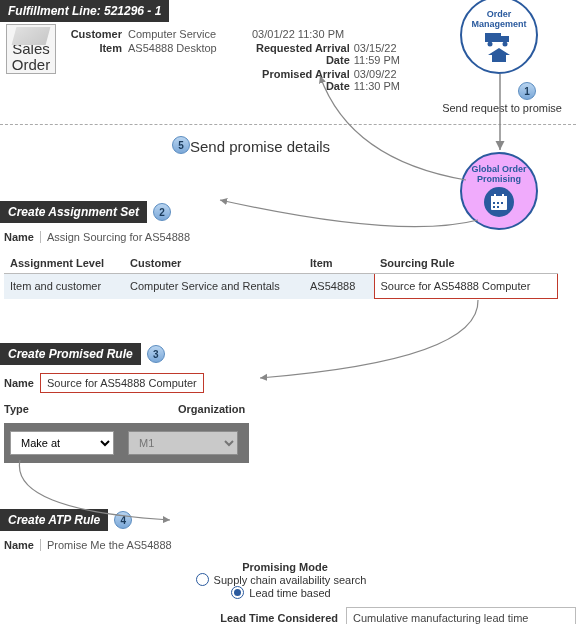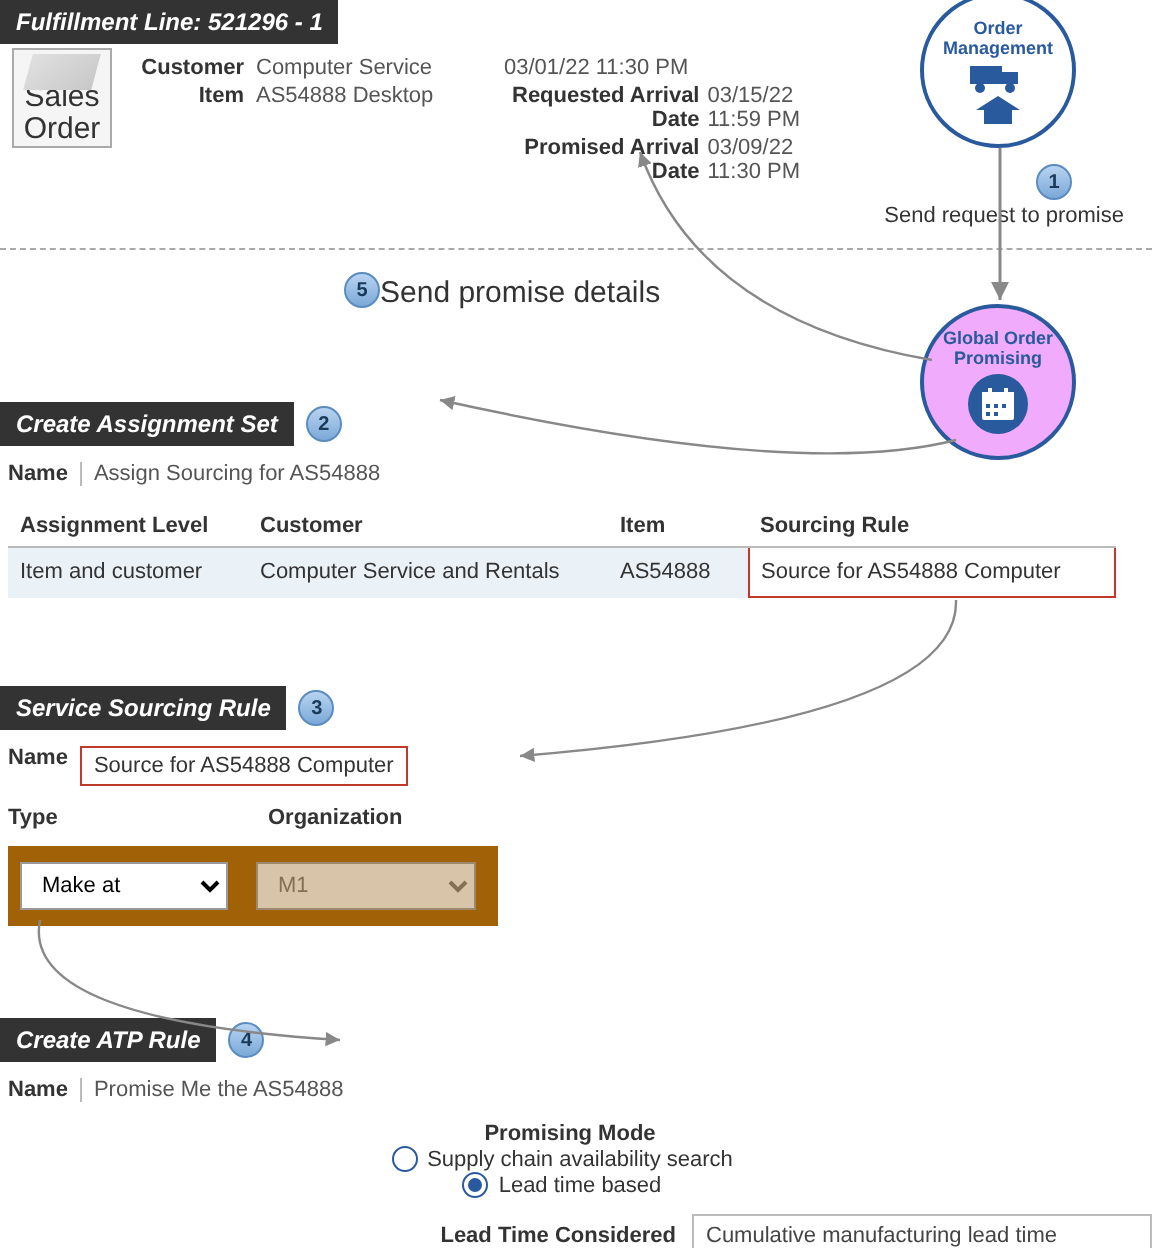--- a/index.html
+++ b/index.html
@@ -20,34 +20,34 @@
 .fv-value { color: #555; }
 .badge-circle { position: absolute; width: 78px; height: 78px; border-radius: 50%; border: 2px solid #2a5a9e; background: #f0abfc; display: flex; flex-direction: column; align-items: center; justify-content: center; font-size: 9px; color: #2a5a9e; text-align: center; font-weight: bold; }
 .badge-om { right: 38px; top: -4px; background:#fff; }
 .badge-gop { right: 38px; top: 152px; }
 .badge-icon-body { width: 30px; height: 30px; border-radius: 50%; background: #2a5a9e; display: flex; align-items: center; justify-content: center; margin-top: 3px; }
 .send-request-label { position: absolute; right: 14px; top: 102px; font-size: 11px; }
 .send-promise-label { position: absolute; left: 190px; top: 138px; font-size: 15px; }
 .step-float-1 { position: absolute; right: 40px; top: 82px; }
 .step-float-5 { position: absolute; left: 166px; top: 136px; }
 .assignment-section { margin-top: 76px; }
-.name-row { display: flex; margin: 8px 12px 10px 4px; font-size: 11px; }
+.name-row { display: flex; align-items: center; margin: 8px 12px 10px 4px; font-size: 11px; }
 .name-label { font-weight: bold; margin-right: 6px; }
 .name-divider { border-left: 1px solid #bbb; padding-left: 6px; color: #555; }
 .table { width: 554px; border-collapse: collapse; font-size: 11px; margin-left: 4px; }
 .table th { text-align: left; font-weight: bold; padding: 4px 6px; border-bottom: 1px solid #bbb; }
 .table td { padding: 6px 6px; background: #eaf1f7; }
 .sourcing-rule-cell { border: 1.5px solid #c0392b; background: #fff !important; }
 .sourcing-section { margin-top: 44px; }
 .sourcing-name-input { border: 1.5px solid #c0392b; padding: 3px 6px; font-size: 11px; color: #333; background:#fff; }
-.type-org-row { display: flex; margin-top: 8px; margin-left: 4px; }
+.type-org-row { display: flex; margin-top: 8px; margin-left: 4px; gap: 44px; }
 .type-org-header { font-weight: bold; font-size: 11px; }
 .type-col { width: 130px; }
 .org-col { width: 130px; }
-.select-row { display: flex; margin-top: 8px; margin-left: 4px; background: #a16207; padding: 8px 6px; width: 245px; }
+.select-row { display: flex; margin-top: 8px; margin-left: 4px; background: #737373; padding: 8px 6px; width: 245px; }
 .sel { border: 1px solid #999; background: #fff; padding: 4px 6px; font-size: 11px; height: 24px; }
 .sel-type { width: 104px; }
 .sel-org { width: 110px; background: #eee; color:#777; margin-left: 14px; }
 .atp-section { margin-top: 46px; }
 .promising-row { display: flex; align-items: center; margin: 6px 0 8px 4px; font-size: 11px; flex-direction: column; }
 .promising-label { font-weight: bold; margin-right: 10px; }
 .radio { display: inline-flex; align-items: center; margin-right: 18px; }
 .radio-circle { width: 13px; height: 13px; border-radius: 50%; border: 1.5px solid #2a5a9e; margin-right: 5px; display:flex; align-items:center; justify-content:center; }
 .radio-dot { width: 7px; height: 7px; border-radius: 50%; background: #2a5a9e; }
 .lead-row { display: flex; align-items: center; margin-left: 26px; margin-top: 6px; font-size: 11px; justify-content: flex-end; }
@@ -169,21 +169,21 @@
       <td>Computer Service and Rentals</td>
       <td>AS54888</td>
       <td class="sourcing-rule-cell">Source for AS54888 Computer</td>
     </tr>
       </tbody>
   </table>
 </div>
 
 <div class="sourcing-section">
   <div class="header-row">
-    <div class="section-header">Service Sourcing Rule</div>
+    <div class="section-header">Create Promised Rule</div>
     <div class="step-badge">3</div>
   </div>
   <div class="name-row">
     <div class="name-label">Name</div>
     <div class="sourcing-name-input">Source for AS54888 Computer</div>
   </div>
   <div class="type-org-row">
     <div class="type-col type-org-header">Type</div>
     <div class="org-col type-org-header">Organization</div>
   </div>

